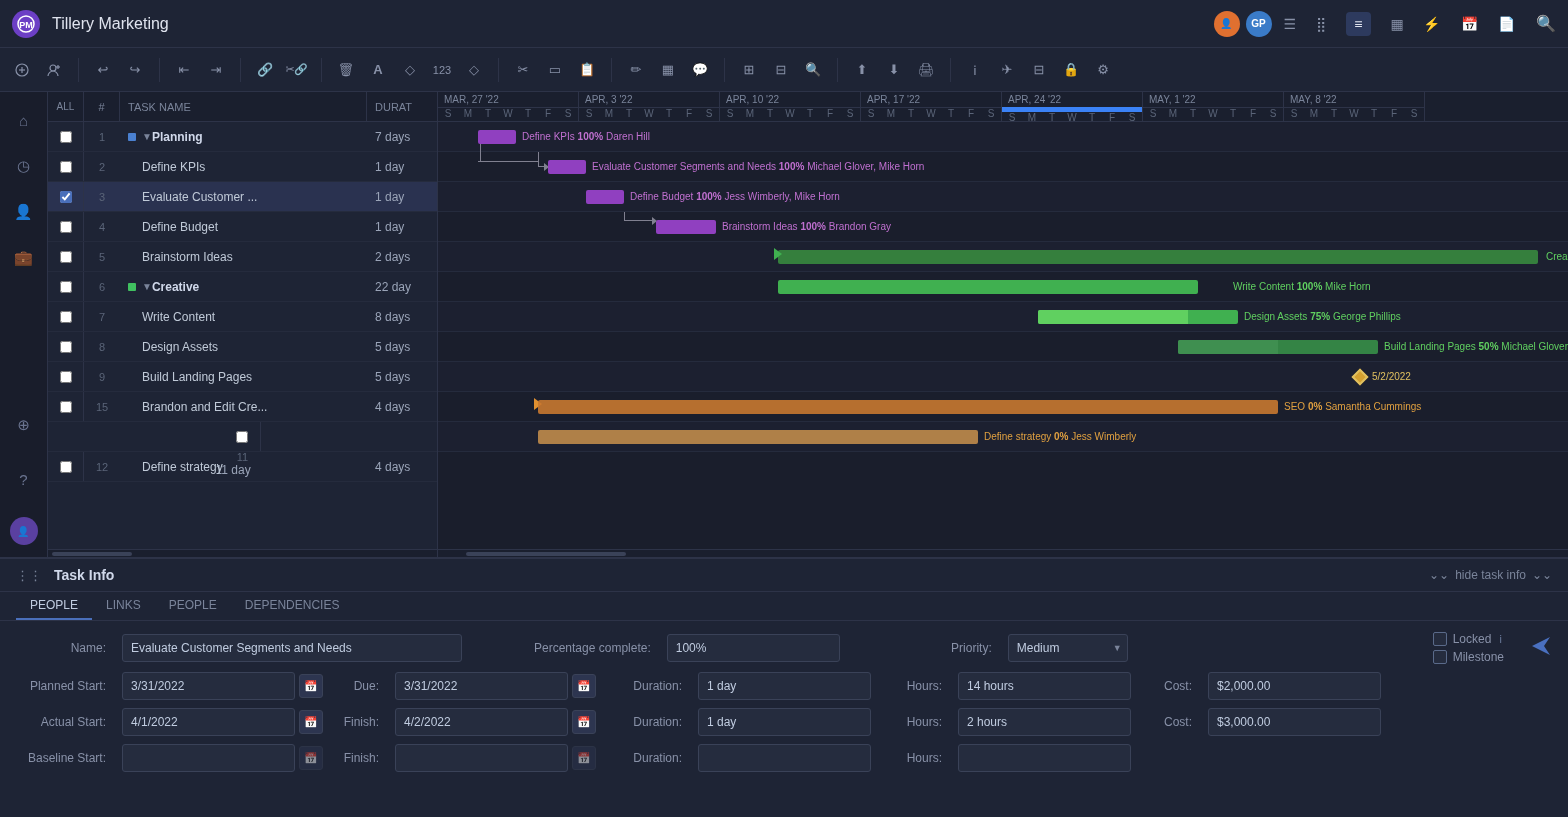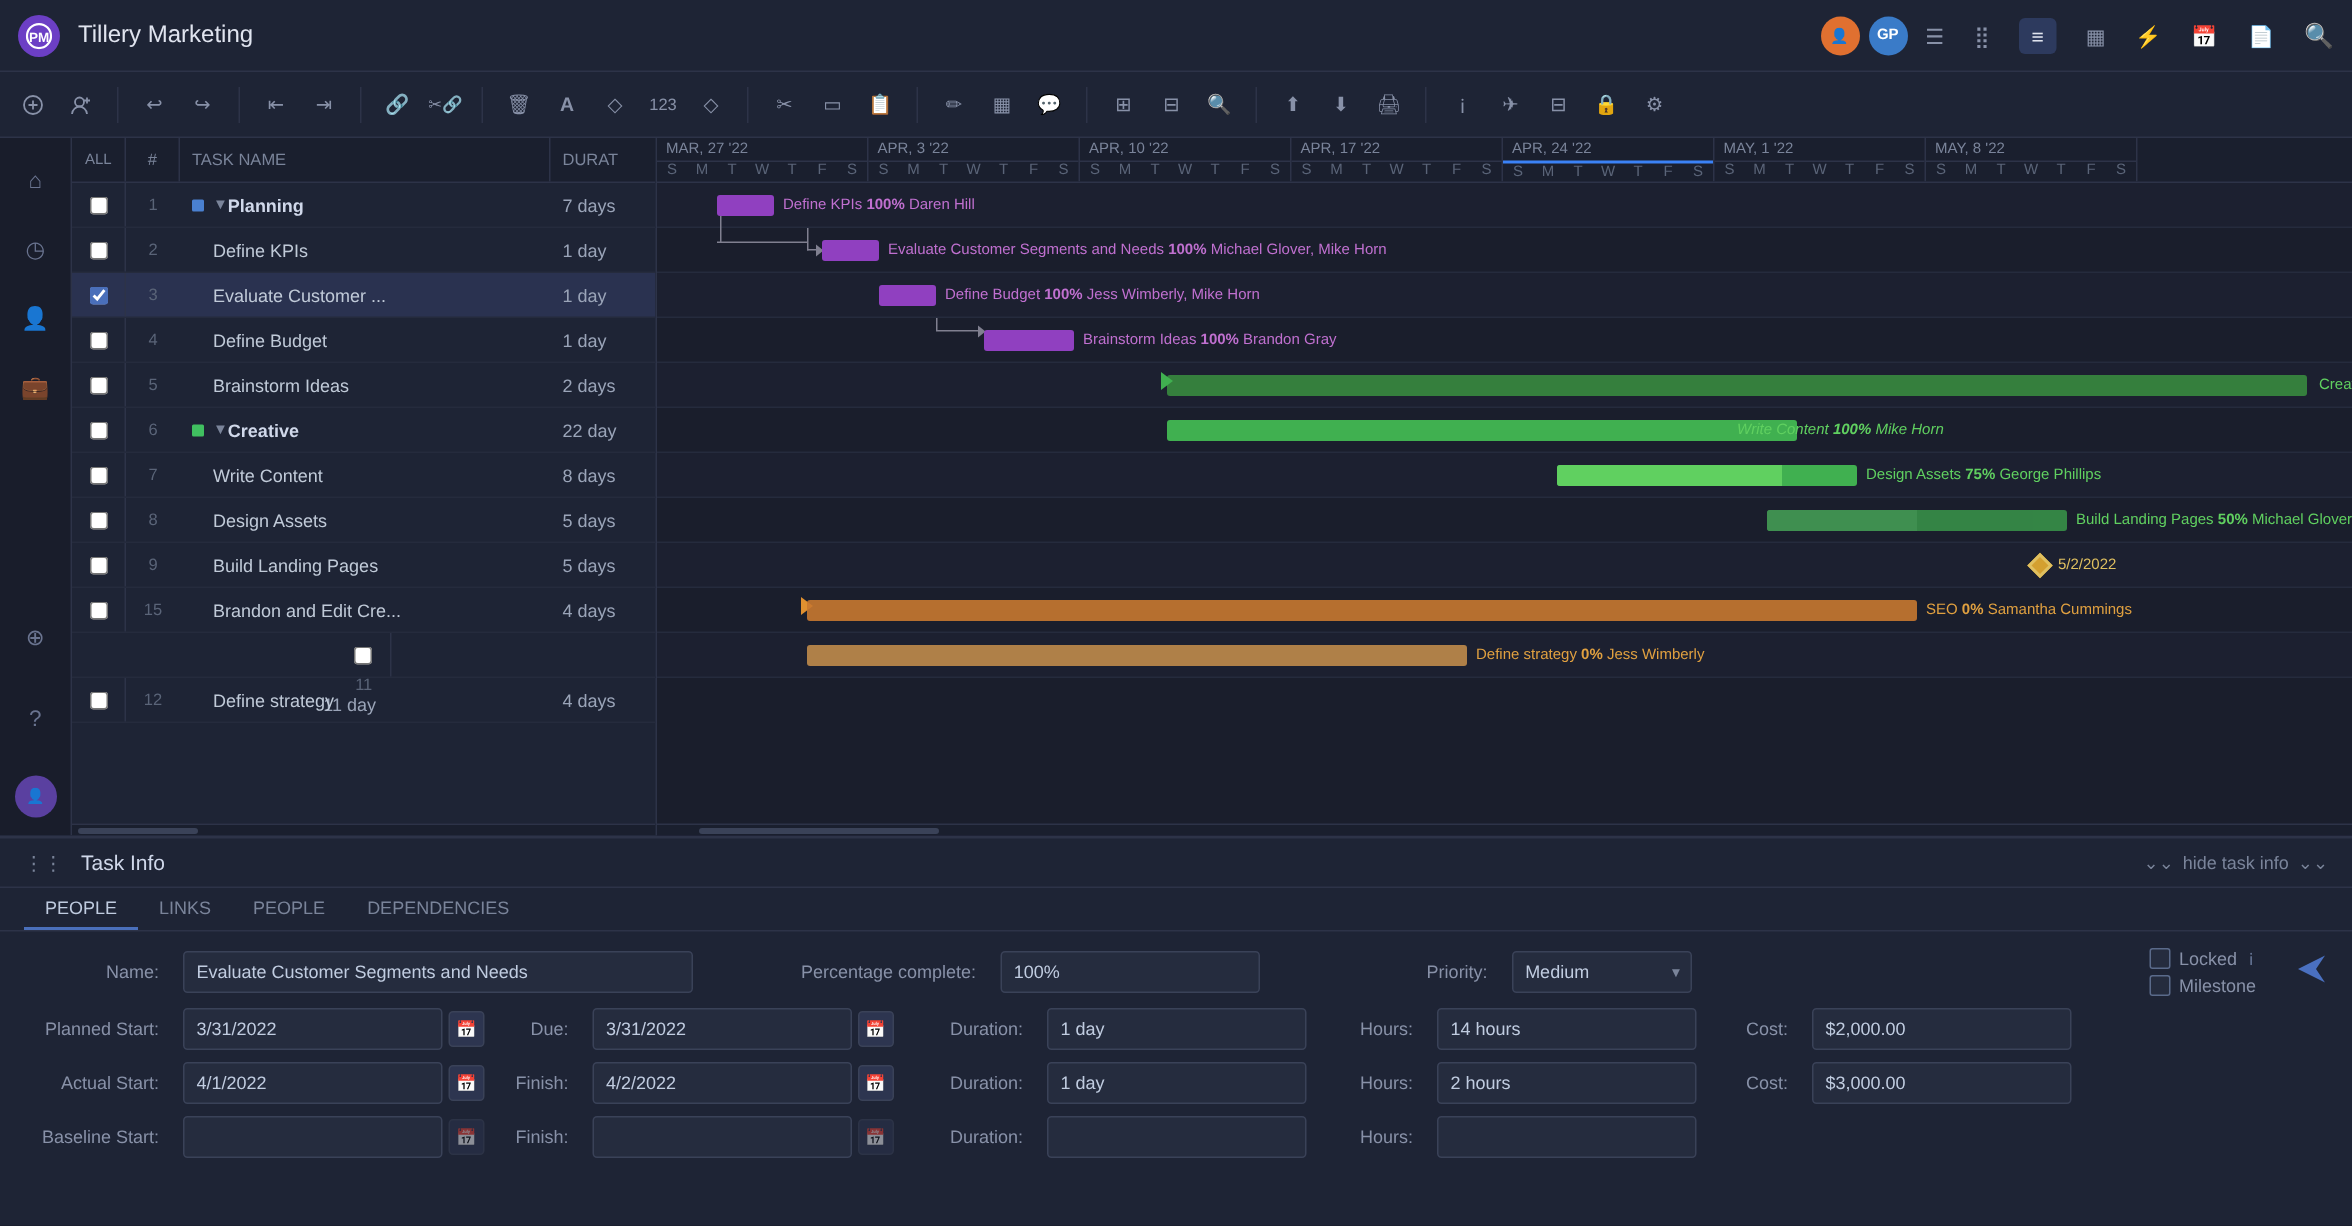--- a/index.html
+++ b/index.html
@@ -49,21 +49,21 @@
     .gi-orange { background: #e08030; }
     .row-name-cell { display: flex; align-items: center; flex: 1; overflow: hidden; padding: 0 8px; }
     .row-name-cell.indent { padding-left: 22px; }
 
     
     .gantt-chart { flex: 1; overflow: hidden; background: #1a1e2c; position: relative; }
 
     
     .task-info { background: #1e2435; border-top: 2px solid #2d3348; height: 260px; overflow: hidden; }
     .task-info-header { display: flex; align-items: center; padding: 8px 16px; border-bottom: 1px solid #2d3348; gap: 12px; }
-    .task-info-title { font-size: 14px; font-weight: 400; color: #d0d8ea; }
+    .task-info-title { font-size: 14px; font-weight: 700; color: #d0d8ea; }
     .task-info-toggle { margin-left: auto; display: flex; align-items: center; gap: 6px; color: #7a849a; cursor: pointer; font-size: 12px; }
     .task-info-tabs { display: flex; padding: 0 16px; border-bottom: 1px solid #2d3348; gap: 0; }
     .info-tab { padding: 6px 14px; font-size: 12px; color: #7a849a; cursor: pointer; border-bottom: 2px solid transparent; }
     .info-tab.active { color: #c0cce0; border-bottom: 2px solid #4a6fba; }
     .info-row { display: flex; align-items: center; gap: 16px; flex-wrap: wrap; }
     .info-label { color: #8891a8; font-size: 12px; min-width: 90px; text-align: right; }
     .info-input { background: #252c3e; border: 1px solid #3a4258; border-radius: 3px; color: #c0cce0; font-size: 12px; padding: 4px 8px; height: 28px; min-width: 60px; }
     .info-input.wide { min-width: 340px; }
     .info-input.med { min-width: 120px; }
     .info-input.small { min-width: 80px; }
@@ -397,21 +397,21 @@
               <span style="width:20px;text-align:center;font-size:10px;color:#5a6478;">S</span>
               <span style="width:20px;text-align:center;font-size:10px;color:#5a6478;">M</span>
               <span style="width:20px;text-align:center;font-size:10px;color:#5a6478;">T</span>
               <span style="width:20px;text-align:center;font-size:10px;color:#5a6478;">W</span>
               <span style="width:20px;text-align:center;font-size:10px;color:#5a6478;">T</span>
               <span style="width:20px;text-align:center;font-size:10px;color:#5a6478;">F</span>
               <span style="width:20px;text-align:center;font-size:10px;color:#5a6478;">S</span>
             </div>
           </div>
           <div style="display:inline-flex;flex-direction:column;border-right:1px solid #2d3348;min-width:140px;">
-            <div style="font-size:10px;color:#7a849a;padding:2px 6px;border-bottom:2px solid #3b82f6;white-space:nowrap;">APR, 24 '22</div>
+            <div style="font-size:10px;color:#7a849a;padding:2px 6px;border-bottom:5px solid #3b82f6;white-space:nowrap;">APR, 24 '22</div>
             <div style="display:flex;">
               <span style="width:20px;text-align:center;font-size:10px;color:#5a6478;">S</span>
               <span style="width:20px;text-align:center;font-size:10px;color:#5a6478;">M</span>
               <span style="width:20px;text-align:center;font-size:10px;color:#5a6478;">T</span>
               <span style="width:20px;text-align:center;font-size:10px;color:#5a6478;">W</span>
               <span style="width:20px;text-align:center;font-size:10px;color:#5a6478;">T</span>
               <span style="width:20px;text-align:center;font-size:10px;color:#5a6478;">F</span>
               <span style="width:20px;text-align:center;font-size:10px;color:#5a6478;">S</span>
             </div>
           </div>
@@ -479,21 +479,21 @@
 
         <div style="height:30px;border-bottom:1px solid #252b3d;position:relative;background:#1c2030;display:flex;align-items:center;">
           <div style="position:absolute;left:340px;width:760px;height:14px;background:#3a9040;border-radius:2px;top:8px;opacity:0.85;"></div>
 
           <div style="position:absolute;left:336px;top:6px;width:0;height:0;border-top:6px solid transparent;border-bottom:6px solid transparent;border-left:8px solid #40b050;"></div>
           <span style="position:absolute;left:1108px;font-size:10px;color:#60d060;white-space:nowrap;">Creative    George Phillips</span>
         </div>
 
         <div style="height:30px;border-bottom:1px solid #252b3d;position:relative;display:flex;align-items:center;">
           <div style="position:absolute;left:340px;width:420px;height:14px;background:#40b050;border-radius:2px;top:8px;"></div>
-          <span style="position:absolute;left:720px;font-size:10px;color:#60d060;white-space:nowrap;font-style:italic;">Write Content  <span style="font-weight:bold;">100%</span>  Mike Horn</span>
+          <span style="position:absolute;left:795px;font-size:10px;color:#60d060;white-space:nowrap;">Write Content  <span style="font-weight:bold;">100%</span>  Mike Horn</span>
         </div>
 
         <div style="height:30px;border-bottom:1px solid #252b3d;position:relative;background:#1c2030;display:flex;align-items:center;">
           <div style="position:absolute;left:600px;width:200px;height:14px;background:#40b050;border-radius:2px;top:8px;">
             <div style="width:75%;height:100%;background:#60d060;border-radius:2px 0 0 2px;"></div>
           </div>
           <span style="position:absolute;left:806px;font-size:10px;color:#60d060;white-space:nowrap;">Design Assets  <span style="font-weight:bold;">75%</span>  George Phillips</span>
         </div>
 
         <div style="height:30px;border-bottom:1px solid #252b3d;position:relative;display:flex;align-items:center;">

